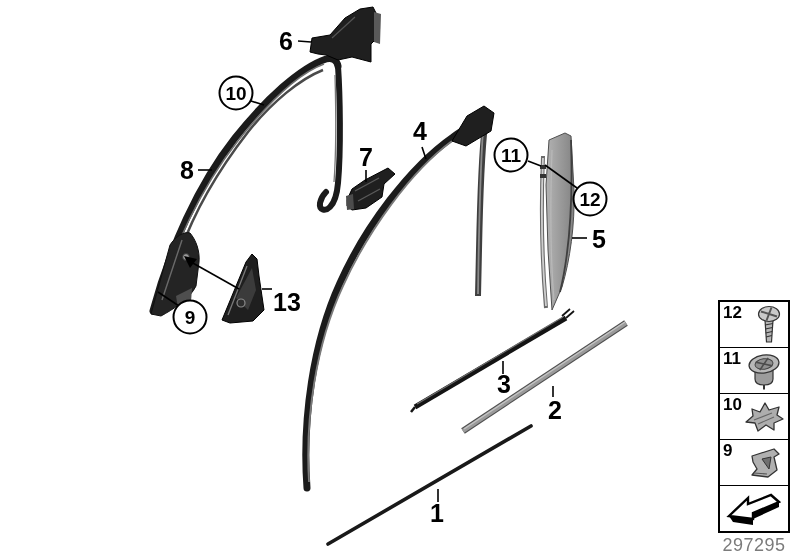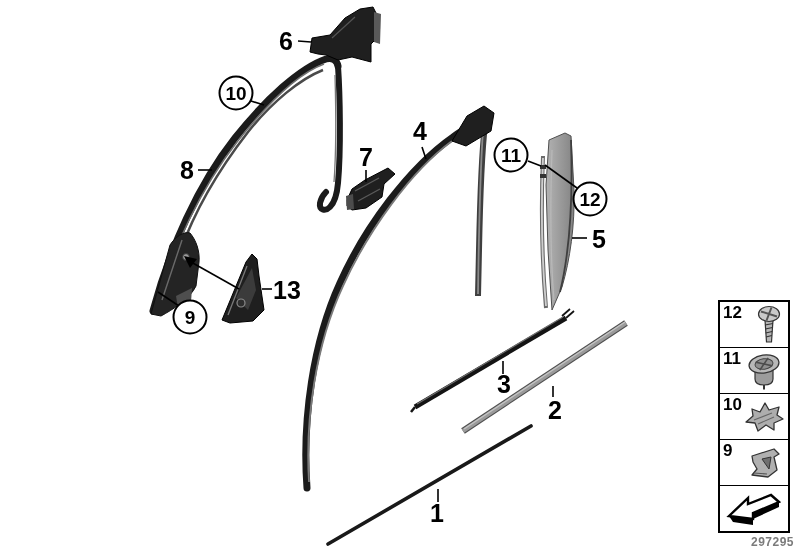--- a/index.html
+++ b/index.html
@@ -26,22 +26,22 @@
   .legend-cell{
     flex:1;border-bottom:1.5px solid #000;position:relative;
     display:flex;align-items:center;justify-content:flex-end;
     padding-right:3px;box-sizing:border-box;cursor:pointer;
   }
   .legend-cell:last-child{border-bottom:none;justify-content:center;padding-right:0;}
   .legend-num{
     position:absolute;left:3px;top:1px;font-weight:bold;font-size:17px;color:#000;
   }
   .figure-code{
-    position:absolute;left:714px;top:535px;width:80px;text-align:right;
-    font-size:12px;color:#7b7b7b;letter-spacing:0.5px;z-index:5;font-weight:bold;
+    position:absolute;left:714px;top:535px;width:80px;text-align:center;
+    font-size:18px;color:#7b7b7b;letter-spacing:0.5px;z-index:5;
   }
 </style>
 </head>
 <body>
 
 <div class="stage">
 
   <svg class="art" width="800" height="560" viewBox="0 0 800 560">
 
     <defs>
@@ -140,21 +140,21 @@
     <g>
       <line x1="191" y1="262" x2="239" y2="289" stroke="#000" stroke-width="1.6"></line>
       <polygon points="184,256 197,259 190,268" fill="#000"></polygon>
     </g>
   </svg>
 
   <div class="callout" style="left:286px;top:41px">6</div>
   <div class="callout circled" style="left:236px;top:93px">10</div>
   <div class="callout" style="left:187px;top:170px">8</div>
   <div class="callout circled" style="left:190px;top:317px">9</div>
-  <div class="callout" style="left:287px;top:290px">13</div>
+  <div class="callout" style="left:287px;top:302px">13</div>
   <div class="callout" style="left:366px;top:157px">7</div>
   <div class="callout" style="left:420px;top:131px">4</div>
   <div class="callout circled" style="left:511px;top:155px">11</div>
   <div class="callout circled" style="left:590px;top:199px">12</div>
   <div class="callout" style="left:599px;top:239px">5</div>
   <div class="callout" style="left:504px;top:384px">3</div>
   <div class="callout" style="left:555px;top:410px">2</div>
   <div class="callout" style="left:437px;top:513px">1</div>
 
   <div class="legend">

